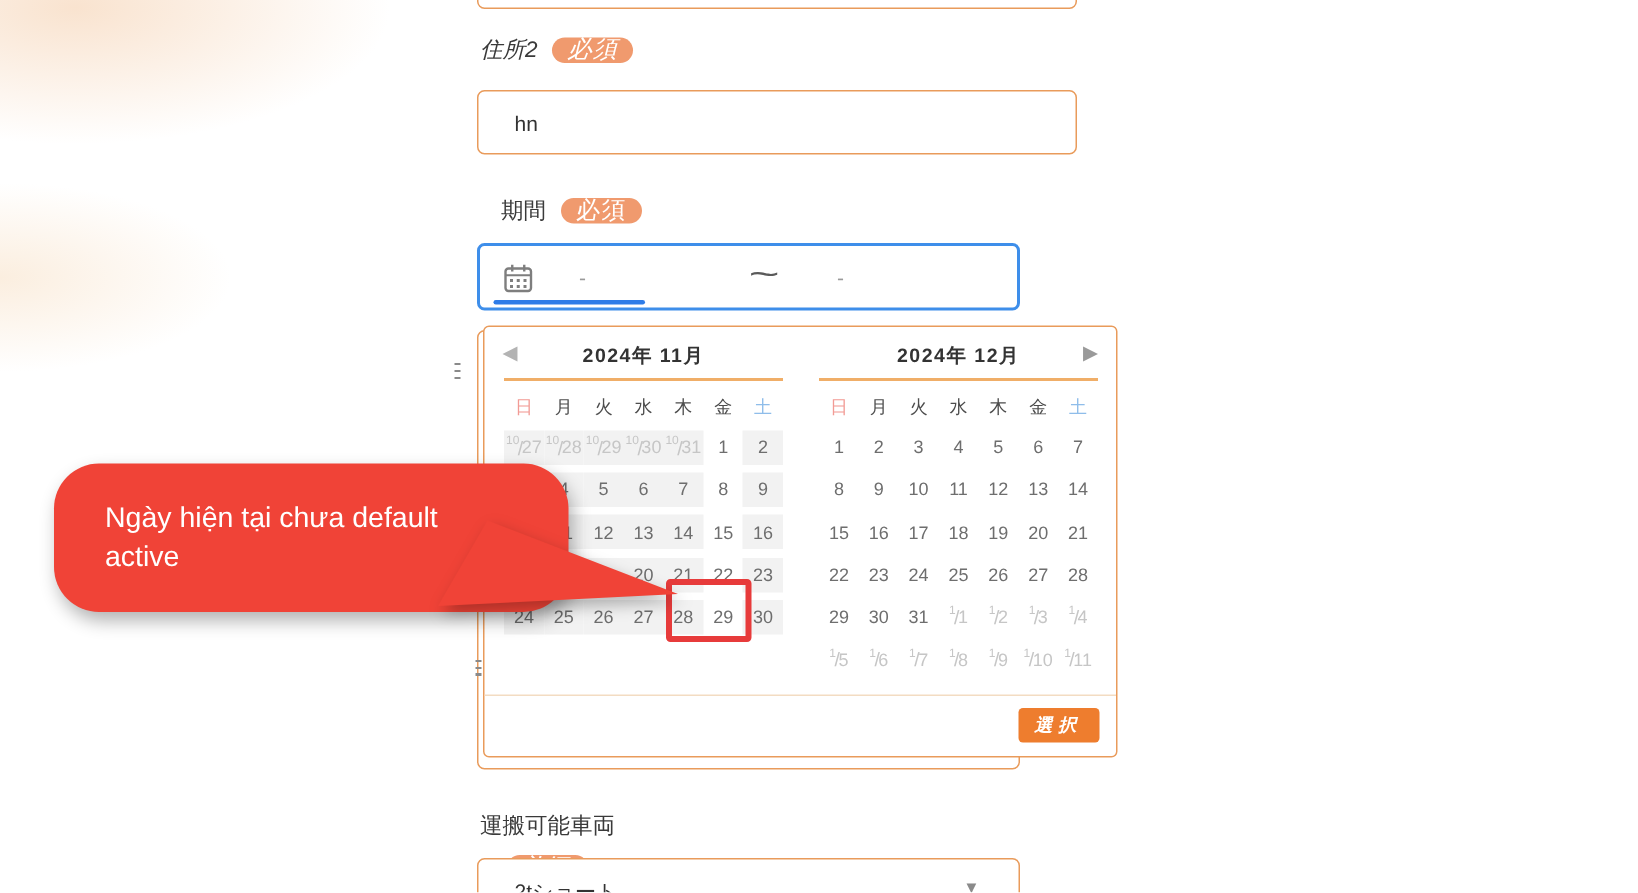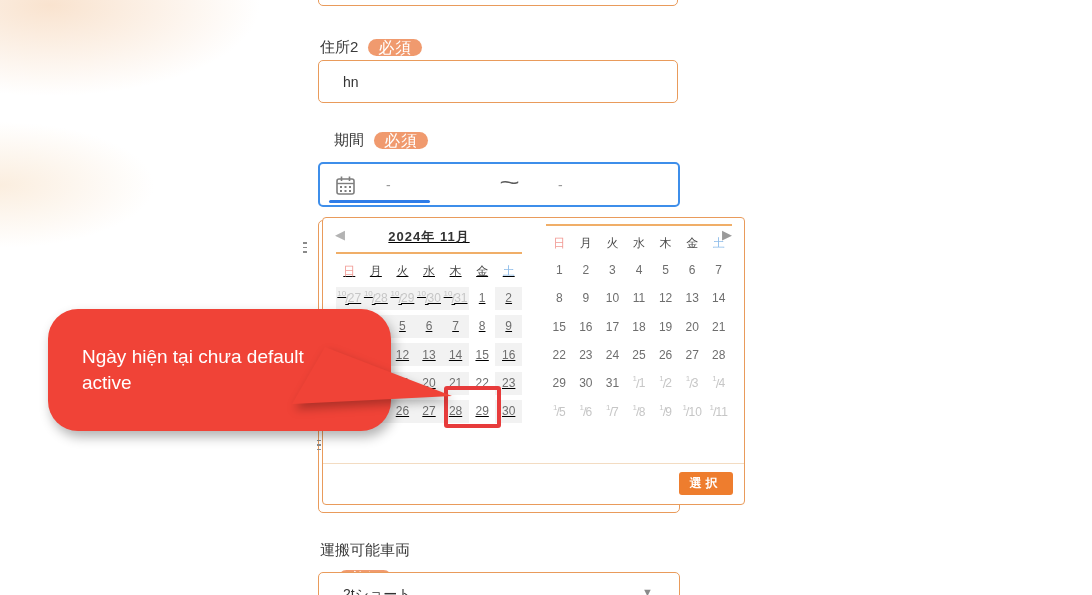--- a/index.html
+++ b/index.html
@@ -3,21 +3,21 @@
 <meta charset="utf-8">
 <style>
   html,body{margin:0;padding:0;}
   body{font-family:"Liberation Sans",sans-serif;background:#fff;}
   #stage{position:relative;width:1092px;height:595px;overflow:hidden;background:
     radial-gradient(ellipse 300px 130px at 50px 5px, #F9E3CF 0%, rgba(255,255,255,0) 70%),
     radial-gradient(ellipse 220px 90px at 0px 185px, #FBEEDF 0%, rgba(255,255,255,0) 70%),
     #ffffff;}
 
   
-  .field-box{position:absolute;left:318px;width:360px;background:#fff;border:1px solid #E99B5B;border-radius:5px;box-sizing:border-box;}
+  .field-box{position:absolute;left:318px;width:400px;background:#fff;border:1px solid #E99B5B;border-radius:5px;box-sizing:border-box;}
   .label-row{position:absolute;left:320px;display:flex;align-items:center;gap:10px;}
   .label-text{font-size:15px;color:#3A3A3A;}
   .req-badge{background:#F09A6E;color:#fff;font-size:16px;line-height:17px;padding:0 10px;border-radius:9px;letter-spacing:1px;}
   .input-value{position:absolute;left:24px;top:13px;font-size:14px;color:#333;}
 
   
   #period-input{position:absolute;left:318px;top:162px;width:362px;height:45px;border:2px solid #3E8EEA;border-radius:5px;box-sizing:border-box;background:#fff;}
   #period-input .dash{position:absolute;top:13px;font-size:14px;color:#9A9A9A;}
   #period-input .tilde{position:absolute;left:183px;top:6px;font-size:22px;color:#5A5A5A;transform:scaleX(1.6);}
   #focus-bar{position:absolute;left:9px;bottom:2px;width:101px;height:3px;background:#2E7CE8;border-radius:2px;}
@@ -25,56 +25,56 @@
 
   
   #under-box{position:absolute;left:318px;top:220px;width:362px;height:293px;border:1px solid #E99B5B;border-radius:5px;background:#fff;box-sizing:border-box;}
 
   
   #calendar{position:absolute;left:322px;top:217px;width:423px;height:288px;background:#fff;border:1px solid #E99B5B;border-radius:4px;box-sizing:border-box;z-index:10;}
   .nav{position:absolute;top:8px;font-size:13px;line-height:18px;cursor:default;}
   #nav-prev{left:12px;color:#B3B3B3;}
   #nav-next{right:12px;color:#9A9A9A;}
   .panel{position:absolute;top:0;width:186px;}
-  .panel0{left:13px;text-decoration:underline;} .panel1{left:223px;}
+  .panel0{left:13px;} .panel1{left:223px;}
   .mtitle{padding-top:10px;text-align:center;font-size:13px;font-weight:bold;color:#333;letter-spacing:1px;}
   .munder{margin-top:6px;border-bottom:2px solid #F0AE68;}
   .wdrow{display:grid;grid-template-columns:repeat(7,1fr);margin-top:9px;}
   .wd{text-align:center;font-size:12px;color:#4D4D4D;}
   .wd.sun{color:#F29B95;} .wd.sat{color:#8FBDEA;}
   .daygrid{display:grid;grid-template-columns:repeat(7,1fr);grid-auto-rows:28.3px;align-items:center;margin-top:4px;}
   .cell{display:flex;align-items:center;justify-content:center;height:23px;font-size:12px;color:#6E6E6E;}
   .cell.gray{background:#F2F2F2;}
   .cell.out{color:#C6C6C6;}
   .cell .mo{font-size:8px;margin-top:-9px;margin-right:-1px;}
   .cell .sl{font-size:13px;margin-right:-1px;}
   #cal-sep{position:absolute;left:0;right:0;top:245px;border-top:1px solid #F3DCC2;}
-  #select-btn{position:absolute;right:11px;top:254px;width:54px;height:23px;background:#EE7D2E;border:none;border-radius:3px;color:#fff;font-size:12px;font-weight:bold;letter-spacing:4px;display:flex;align-items:center;justify-content:center;padding-left:5px;font-family:"Liberation Sans",sans-serif;}
+  #select-btn{position:absolute;right:11px;top:254px;width:54px;height:23px;background:#EE7D2E;border:none;border-radius:3px;color:#fff;font-size:12px;font-weight:bold;letter-spacing:4px;display:flex;align-items:center;justify-content:center;padding-left:5px;font-family:"Liberation Sans",sans-serif;font-style:italic;}
 
   
   #highlight-rect{position:absolute;left:444px;top:386px;width:57px;height:42px;border:4px solid #E73B3B;border-radius:3px;box-sizing:border-box;z-index:40;}
-  #bubble{position:absolute;left:48px;top:309px;width:343px;height:122px;background:#F04337;border-radius:30px;box-shadow:3px 6px 12px rgba(0,0,0,.30);z-index:50;display:flex;align-items:center;box-sizing:border-box;padding:0 42px 0 34px;justify-content:center;}
+  #bubble{position:absolute;left:36px;top:309px;width:343px;height:99px;background:#F04337;border-radius:30px;box-shadow:3px 6px 12px rgba(0,0,0,.30);z-index:50;display:flex;align-items:center;box-sizing:border-box;padding:0 42px 0 34px;justify-content:center;}
   #bubble .bubble-text{color:#fff;font-size:19px;line-height:26px;}
   #bubble-tail{position:absolute;left:270px;top:335px;z-index:51;filter:drop-shadow(3px 5px 5px rgba(0,0,0,.28));}
 
   
   .sliver{position:absolute;width:4px;height:13px;background:repeating-linear-gradient(#8a8a8a 0 1.5px, transparent 1.5px 4.5px);}
 
   
   #vehicle-select{position:absolute;left:318px;top:572px;width:362px;height:43px;border:1px solid #E99B5B;border-radius:5px;background:#fff;box-sizing:border-box;}
   #vehicle-select .caret{position:absolute;right:26px;top:13px;font-size:11px;color:#8A8A8A;}
 </style>
 </head>
 <body>
 
 <div id="stage">
 
   <div class="field-box" style="top:-40px;height:46px;"></div>
 
-  <div class="label-row" style="top:38px;">
+  <div class="label-row" style="top:24px;font-style:italic;">
     <span class="label-text">住所2</span>
     <span class="req-badge">必須</span>
   </div>
   <div class="field-box" style="top:60px;height:43px;">
     <span class="input-value">hn</span>
   </div>
 
   <div class="label-row" style="top:131px;margin-left:14px;">
     <span class="label-text">期間</span>
     <span class="req-badge">必須</span>
@@ -174,20 +174,21 @@
           <div class="cell gray">25</div>
           <div class="cell gray">26</div>
           <div class="cell gray">27</div>
           <div class="cell gray">28</div>
           <div class="cell">29</div>
           <div class="cell gray">30</div>
         </div>
     </div>
 
     <div class="panel panel1">
+      <div class="mtitle">2024年  12月</div>
       <div class="munder"></div>
       <div class="wdrow">
           <span class="wd sun">日</span>
           <span class="wd ">月</span>
           <span class="wd ">火</span>
           <span class="wd ">水</span>
           <span class="wd ">木</span>
           <span class="wd ">金</span>
           <span class="wd sat">土</span>
         </div>

